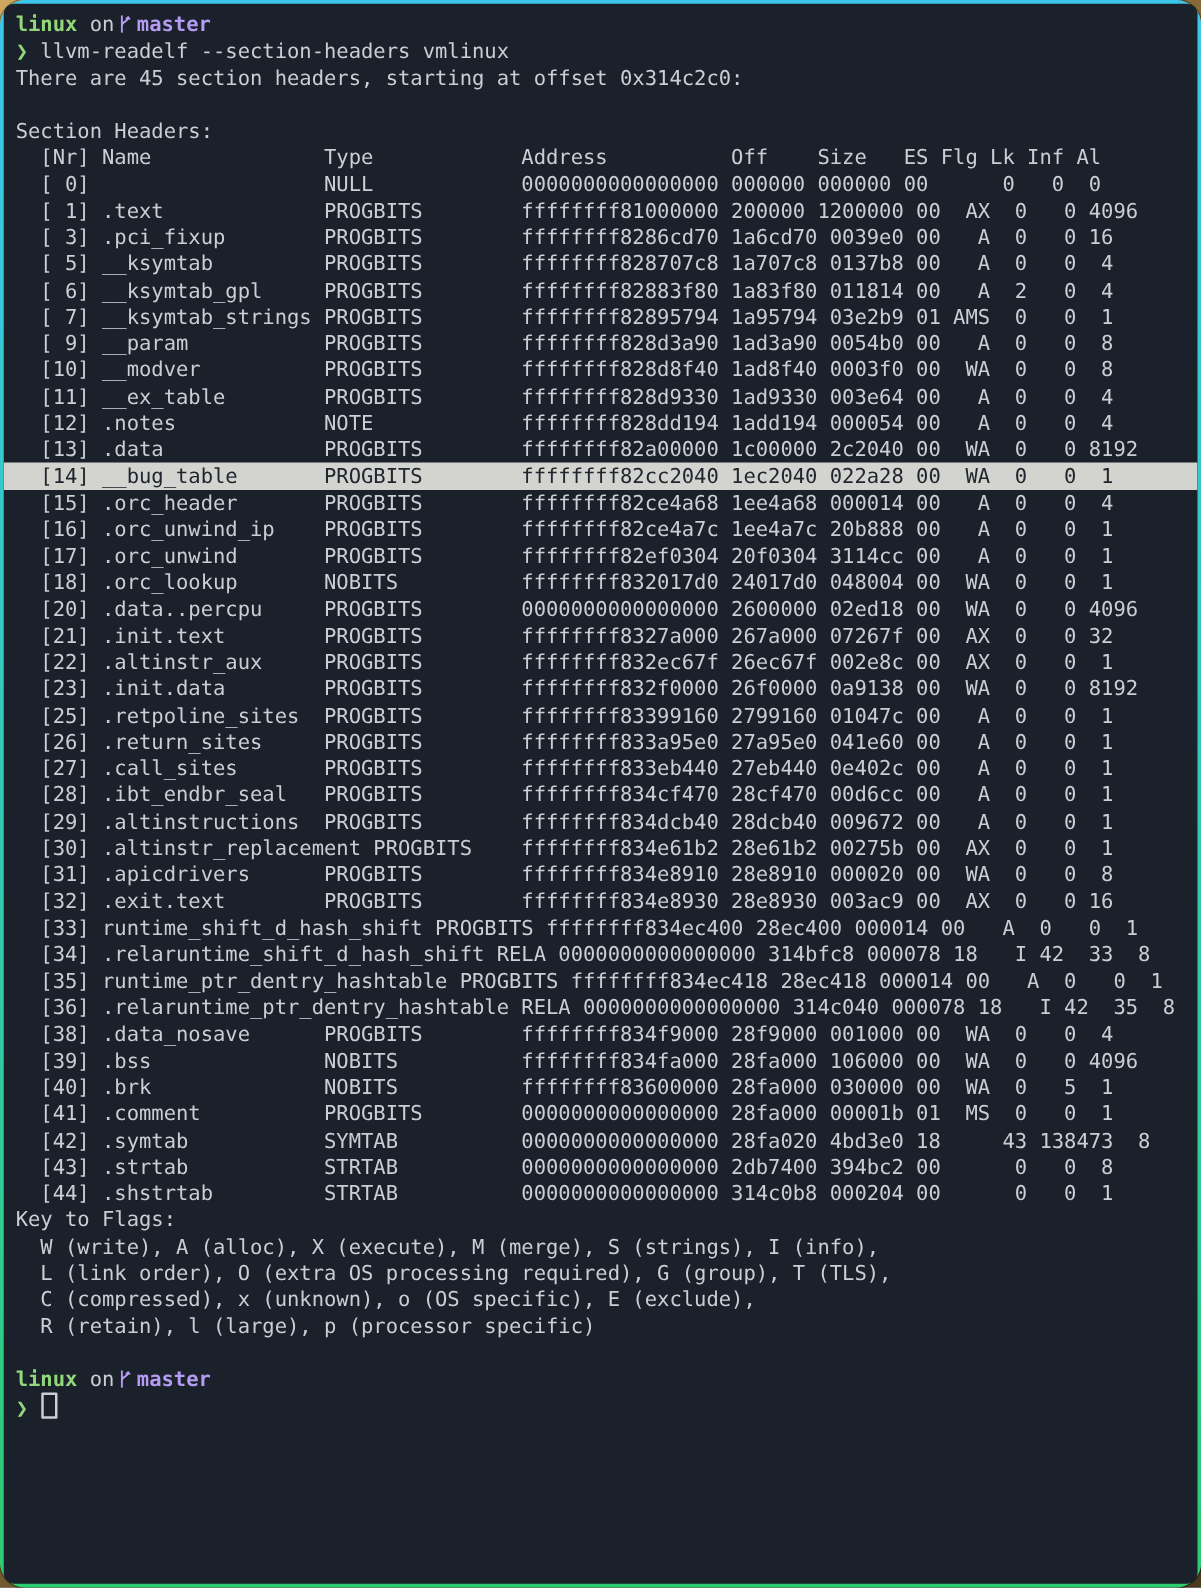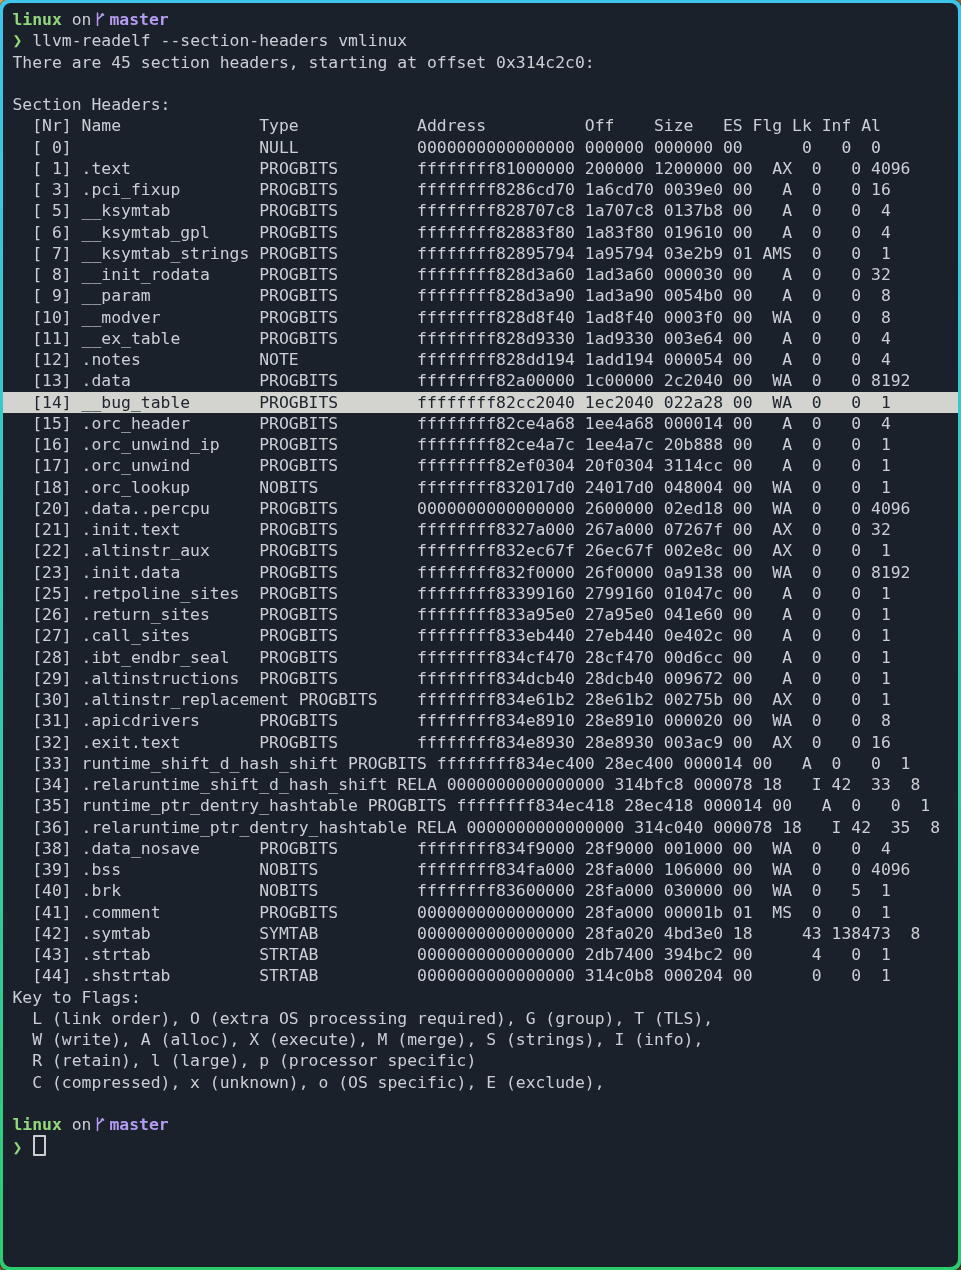--- a/index.html
+++ b/index.html
@@ -3,21 +3,21 @@
 <meta charset="utf-8">
 <style>
   html,body { margin:0; padding:0; }
   body {
     width:961px; height:1270px; overflow:hidden;
     background: linear-gradient(135deg, #cfa75e 0%, #a8854a 18%, #6e572e 60%, #4a3a1f 100%);
     font-family: "DejaVu Sans Mono", "Liberation Mono", monospace;
   }
   .window-frame {
     position:absolute; inset:0;
-    border-radius:8px;
+    border-radius:20px;
     background: linear-gradient(180deg, var(--border-top) 0%, var(--border-mid) 55%, var(--border-bottom) 100%);
     box-shadow: 0 0 0 1px rgba(0,0,0,.35);
   }
   .terminal {
     position:absolute; inset:3px;
     border-radius:8px;
     background: var(--bg);
     color: var(--fg);
     font-size:16.4px;
     line-height:21.25px;
@@ -65,23 +65,22 @@
     <div class="line"></div>
 
     <div class="line">Section Headers:</div>
 
     <div id="table-lines">
         <div class="line">  [Nr] Name              Type            Address          Off    Size   ES Flg Lk Inf Al</div>
         <div class="line">  [ 0]                   NULL            0000000000000000 000000 000000 00      0   0  0</div>
         <div class="line">  [ 1] .text             PROGBITS        ffffffff81000000 200000 1200000 00  AX  0   0 4096</div>
         <div class="line">  [ 3] .pci_fixup        PROGBITS        ffffffff8286cd70 1a6cd70 0039e0 00   A  0   0 16</div>
         <div class="line">  [ 5] __ksymtab         PROGBITS        ffffffff828707c8 1a707c8 0137b8 00   A  0   0  4</div>
-        <div class="line">  [ 6] __ksymtab_gpl     PROGBITS        ffffffff82883f80 1a83f80 019610 00   A  0   0  4</div>
+        <div class="line">  [ 6] __ksymtab_gpl     PROGBITS        ffffffff82883f80 1a83f80 011814 00   A  2   0  4</div>
         <div class="line">  [ 7] __ksymtab_strings PROGBITS        ffffffff82895794 1a95794 03e2b9 01 AMS  0   0  1</div>
-        <div class="line">  [ 8] __init_rodata     PROGBITS        ffffffff828d3a60 1ad3a60 000030 00   A  0   0 32</div>
         <div class="line">  [ 9] __param           PROGBITS        ffffffff828d3a90 1ad3a90 0054b0 00   A  0   0  8</div>
         <div class="line">  [10] __modver          PROGBITS        ffffffff828d8f40 1ad8f40 0003f0 00  WA  0   0  8</div>
         <div class="line">  [11] __ex_table        PROGBITS        ffffffff828d9330 1ad9330 003e64 00   A  0   0  4</div>
         <div class="line">  [12] .notes            NOTE            ffffffff828dd194 1add194 000054 00   A  0   0  4</div>
         <div class="line">  [13] .data             PROGBITS        ffffffff82a00000 1c00000 2c2040 00  WA  0   0 8192</div>
         <div class="line hl">  [14] __bug_table       PROGBITS        ffffffff82cc2040 1ec2040 022a28 00  WA  0   0  1</div>
         <div class="line">  [15] .orc_header       PROGBITS        ffffffff82ce4a68 1ee4a68 000014 00   A  0   0  4</div>
         <div class="line">  [16] .orc_unwind_ip    PROGBITS        ffffffff82ce4a7c 1ee4a7c 20b888 00   A  0   0  1</div>
         <div class="line">  [17] .orc_unwind       PROGBITS        ffffffff82ef0304 20f0304 3114cc 00   A  0   0  1</div>
         <div class="line">  [18] .orc_lookup       NOBITS          ffffffff832017d0 24017d0 048004 00  WA  0   0  1</div>
@@ -99,30 +98,30 @@
         <div class="line">  [32] .exit.text        PROGBITS        ffffffff834e8930 28e8930 003ac9 00  AX  0   0 16</div>
         <div class="line">  [33] runtime_shift_d_hash_shift PROGBITS ffffffff834ec400 28ec400 000014 00   A  0   0  1</div>
         <div class="line">  [34] .relaruntime_shift_d_hash_shift RELA 0000000000000000 314bfc8 000078 18   I 42  33  8</div>
         <div class="line">  [35] runtime_ptr_dentry_hashtable PROGBITS ffffffff834ec418 28ec418 000014 00   A  0   0  1</div>
         <div class="line">  [36] .relaruntime_ptr_dentry_hashtable RELA 0000000000000000 314c040 000078 18   I 42  35  8</div>
         <div class="line">  [38] .data_nosave      PROGBITS        ffffffff834f9000 28f9000 001000 00  WA  0   0  4</div>
         <div class="line">  [39] .bss              NOBITS          ffffffff834fa000 28fa000 106000 00  WA  0   0 4096</div>
         <div class="line">  [40] .brk              NOBITS          ffffffff83600000 28fa000 030000 00  WA  0   5  1</div>
         <div class="line">  [41] .comment          PROGBITS        0000000000000000 28fa000 00001b 01  MS  0   0  1</div>
         <div class="line">  [42] .symtab           SYMTAB          0000000000000000 28fa020 4bd3e0 18     43 138473  8</div>
-        <div class="line">  [43] .strtab           STRTAB          0000000000000000 2db7400 394bc2 00      4   0  1</div>
+        <div class="line">  [43] .strtab           STRTAB          0000000000000000 2db7400 394bc2 00      0   0  8</div>
         <div class="line">  [44] .shstrtab         STRTAB          0000000000000000 314c0b8 000204 00      0   0  1</div>
       </div>
 
     <div class="line">Key to Flags:</div>
     <div id="flags-lines">
+        <div class="line">  W (write), A (alloc), X (execute), M (merge), S (strings), I (info),</div>
         <div class="line">  L (link order), O (extra OS processing required), G (group), T (TLS),</div>
-        <div class="line">  W (write), A (alloc), X (execute), M (merge), S (strings), I (info),</div>
+        <div class="line">  C (compressed), x (unknown), o (OS specific), E (exclude),</div>
         <div class="line">  R (retain), l (large), p (processor specific)</div>
-        <div class="line">  C (compressed), x (unknown), o (OS specific), E (exclude),</div>
       </div>
 
     <div class="line"></div>
 
     <div class="line"><span class="green">linux</span><span> </span><span class="fg-dim">on</span><svg class="branch-icon" viewBox="0 0 13 16">
           <path d="M4.5 2 L4.5 14.5 M4.5 9.5 C4.5 5.5 9.5 7 9.5 2.8 M9.5 2.8 L8.2 4 M9.5 2.8 L10.6 4.1" fill="none" stroke="#b49cf2" stroke-width="1.5" stroke-linecap="round" stroke-linejoin="round"></path>
         </svg><span class="purple">master</span></div>
 
     <div class="line"><span class="prompt-caret">❯</span><span> </span><span class="cursor"></span></div>
 

